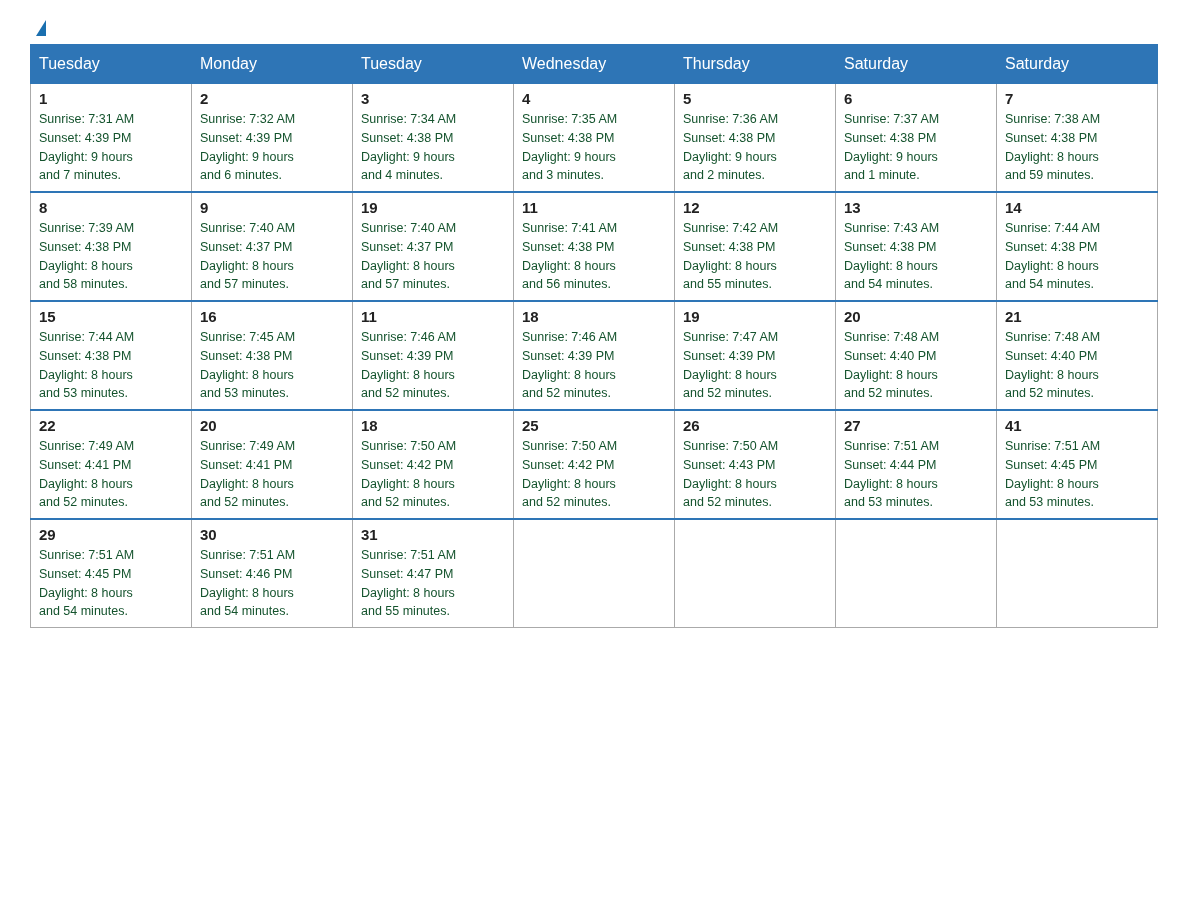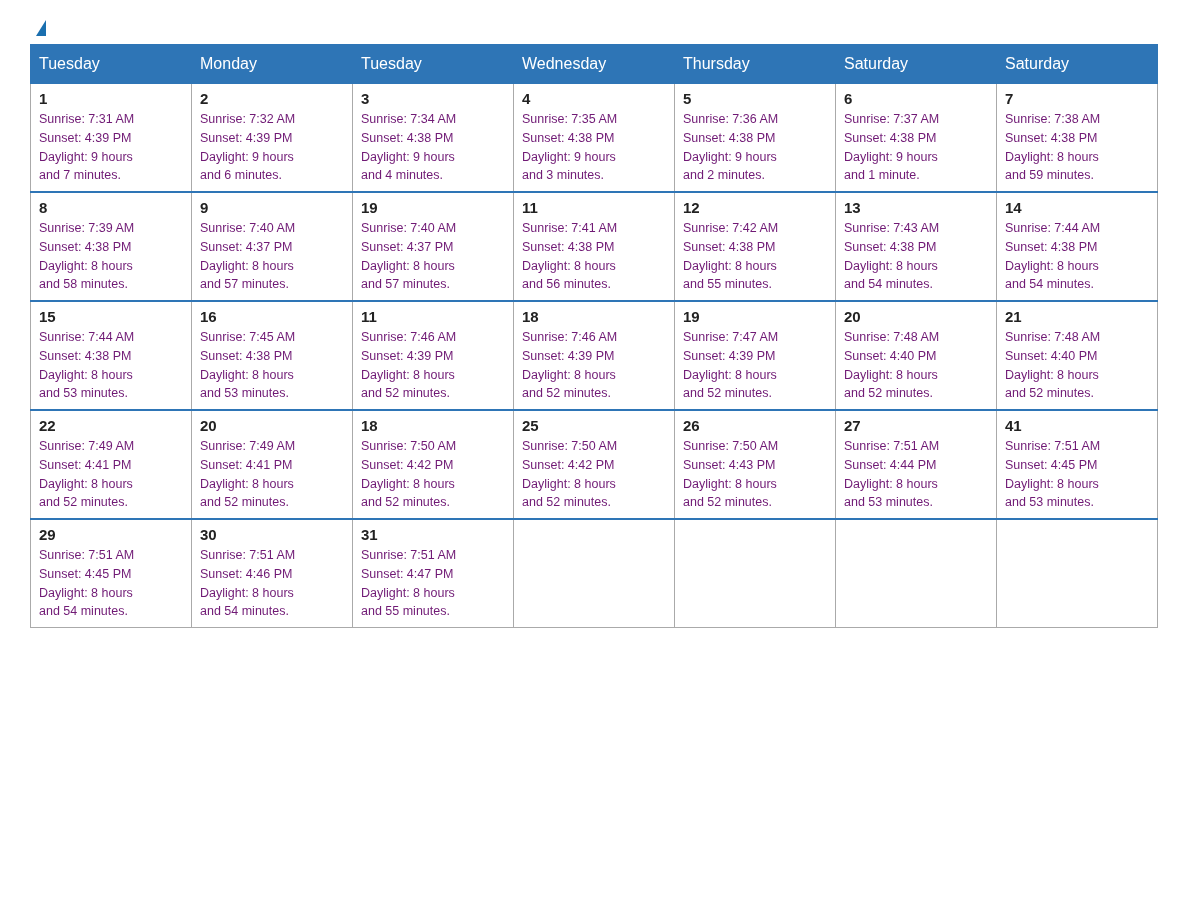--- a/index.html
+++ b/index.html
@@ -67,21 +67,21 @@
       min-height: 100px;
     }
     .day-number {
       font-size: 15px;
       font-weight: bold;
       color: #222;
       margin-bottom: 3px;
     }
     .day-info {
       font-size: 12.5px;
-      color: #701a75;
+      color: #14532d;
       line-height: 1.5;
     }
     .empty-cell {
       background: #fff;
     }
     .row-divider td {
       border-top: 2px solid #2e75b6;
     }
   </style>
 </head>

